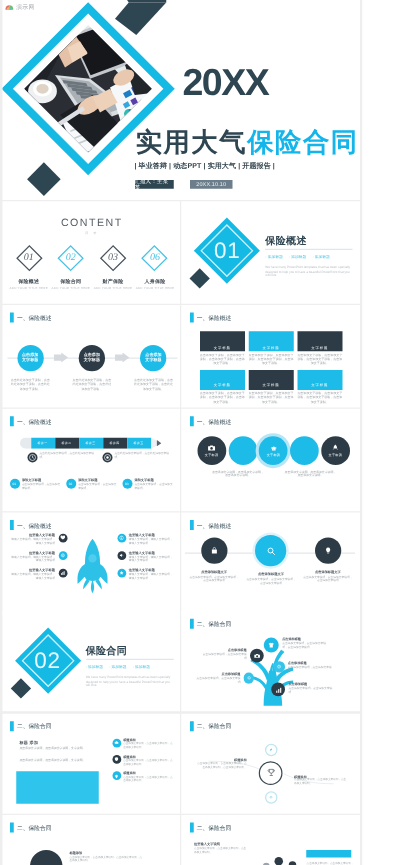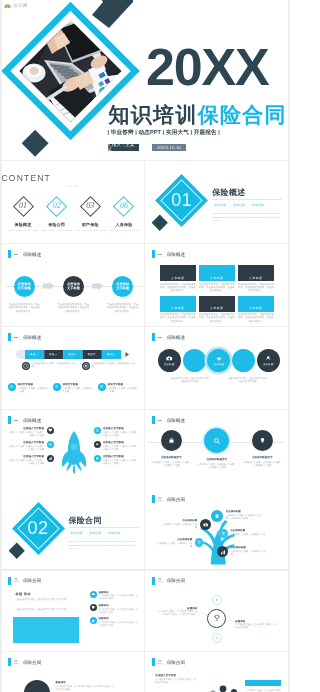--- a/index.html
+++ b/index.html
@@ -7,21 +7,21 @@
        font-family:"Liberation Sans","DejaVu Sans",sans-serif;overflow:hidden;}
   .page{position:relative;width:290px;height:692px;background:#eeeeee;overflow:hidden;}
 
   
   .wm{position:absolute;left:4px;top:3px;display:flex;align-items:center;gap:2px;z-index:50;opacity:.8;}
   .wm-txt{font-size:4.6px;color:#8d949b;letter-spacing:.3px;}
 
   
   .hero{position:absolute;left:1.5px;top:0;width:286.5px;height:160px;background:#fff;overflow:hidden;}
   .hero-dia{position:absolute;left:-1.5px;top:0px;width:290px;height:161px;}
-  .hero-year{position:absolute;left:144.5px;top:45px;font-size:52px;font-weight:bold;
+  .hero-year{position:absolute;left:144.5px;top:45px;font-size:30px;font-weight:bold;
              color:#2e4552;letter-spacing:-1.2px;line-height:44px;}
   .hero-title{position:absolute;left:107px;top:104px;font-size:21px;font-weight:bold;line-height:22px;
               letter-spacing:1.3px;white-space:nowrap;}
   .hero-title .d{color:#2e4552;}
   .hero-title .c{color:#13b5ea;}
   .hero-tags{position:absolute;left:106px;top:129px;font-size:5.6px;color:#33454f;font-weight:bold;white-space:nowrap;letter-spacing:.1px;}
   .hero-rep{position:absolute;left:106px;top:143.5px;width:31px;height:7.5px;background:#2e4552;color:#fff;
             font-size:4.4px;display:flex;align-items:center;justify-content:center;letter-spacing:.1px;}
   .hero-date{position:absolute;left:150.5px;top:143.5px;width:34px;height:7.5px;background:#6c7d8b;color:#eef2f4;
              font-size:4.4px;display:flex;align-items:center;justify-content:center;letter-spacing:.1px;}
@@ -32,21 +32,21 @@
       font-size:3px;color:#6b7076;}
   .sl-l{left:1.5px;} .sl-r{left:145.3px;}
   .r0{top:0;} .r1{top:83px;} .r2{top:166px;} .r3{top:249px;}
   .r4{top:328px;height:80.2px;} .r5{top:409.7px;height:80.2px;} .r6{top:491.4px;height:80.2px;}
   
   .sh{position:absolute;left:6.5px;top:6px;display:flex;align-items:center;gap:2.5px;}
   .sh-bar{width:3.2px;height:8px;background:#1dbbe8;flex:none;}
   .sh-t{font-size:4.6px;color:#2e4552;letter-spacing:0px;white-space:nowrap;}
 
   
-  .toc-title{position:absolute;left:0;top:12px;width:144px;font-size:8.5px;
+  .toc-title{position:absolute;left:0;top:12px;width:144px;text-align:center;font-size:8.5px;
              color:#545c64;letter-spacing:1.2px;}
   .toc-sub{position:absolute;left:0;top:23px;width:144px;text-align:center;font-size:2.6px;
            color:#c3c8cc;letter-spacing:1.6px;}
   .toc-row{position:absolute;left:6px;top:32px;width:132px;display:flex;justify-content:space-between;}
   .toc-it{position:relative;width:31px;text-align:center;}
   .toc-dia{display:block;width:27px;height:27px;margin:0 auto;}
   .toc-n{position:absolute;left:0;top:7.5px;width:31px;text-align:center;font-size:8px;
          color:#5c666f;font-style:italic;font-family:"Liberation Serif",serif;}
   .toc-n.cy{color:#49c3e3;}
   .toc-l{margin-top:2px;font-size:4px;color:#39444d;font-weight:bold;letter-spacing:.2px;}
@@ -262,21 +262,21 @@
         <path d="M48,92 L74,76 L106,112 L82,124 Z" fill="#1b1e23"></path>
         <ellipse cx="72" cy="84" rx="11" ry="6.2" fill="#eacbb1" transform="rotate(-32 72 84)"></ellipse>
         <path d="M74,78 L88,71 L94,82 L80,90 Z" fill="#eed1b9"></path>
 
         <path d="M46,98 L66,85 L68,88 L48,101 Z" fill="#dde1e5"></path>
       </g>
 
       <rect x="25.6" y="133.8" width="19" height="19" transform="rotate(45 35.1 143.3)" fill="#2e4552"></rect>
     </svg>
     <div class="hero-year">20XX</div>
-    <div class="hero-title"><span class="d">知识培训</span><span class="c">保险合同</span></div>
+    <div class="hero-title"><span class="d">实用大气</span><span class="c">保险合同</span></div>
     <div class="hero-tags">| 毕业答辩 | 动态PPT | 实用大气 | 开题报告 |</div>
     <div class="hero-rep">汇报人：王某某</div>
     <div class="hero-date">20XX.10.10</div>
   </div>
 
   <div class="grid">
 
   <div class="sl sl-l r0">
     <div class="toc-title">CONTENT</div>
     <div class="toc-sub">目 录</div>

